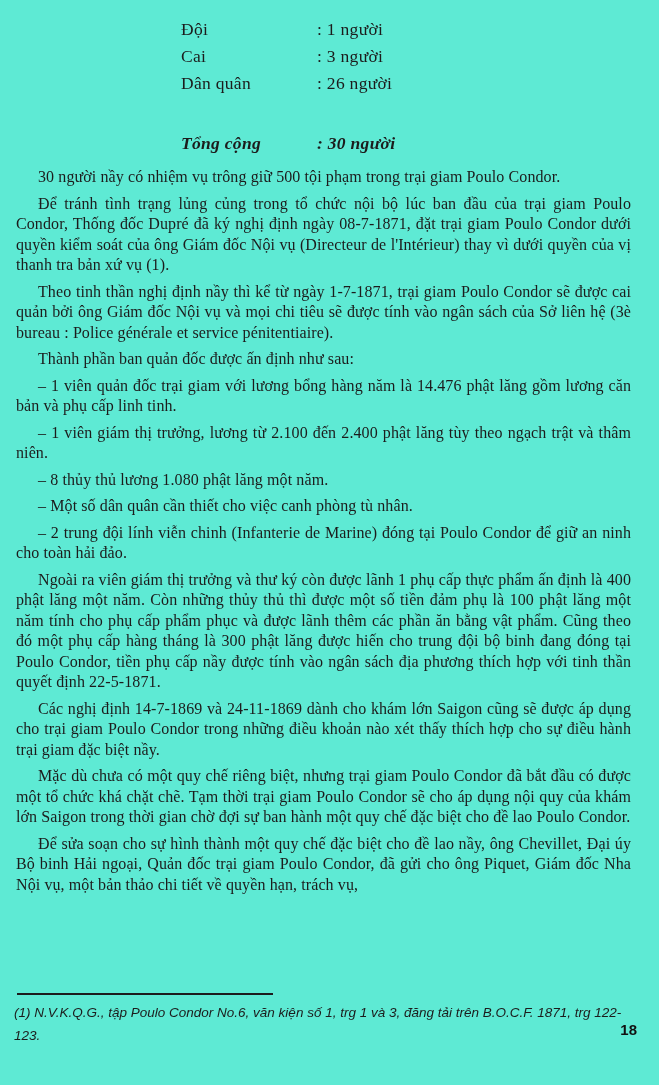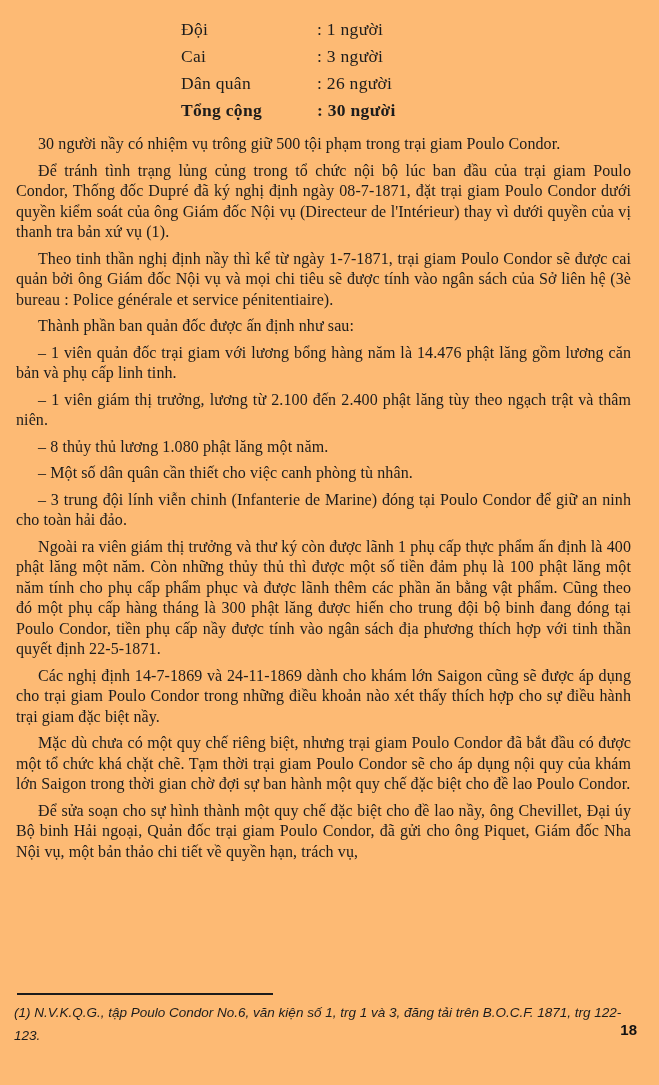--- a/index.html
+++ b/index.html
@@ -4,40 +4,42 @@
 <style>
   html, body {
     margin: 0;
     padding: 0;
     background: #ffffff;
   }
   .page {
     position: relative;
     width: 659px;
     height: 1085px;
-    background: #fdba74;
+    background: #5eead4;
     overflow: hidden;
     font-family: "Liberation Serif", serif;
     color: #1c1c1c;
   }
   
   .summary-table {
     margin: 16px 0 0 181px;
   }
   .summary-row {
     line-height: 27px;
     font-size: 17.5px;
     letter-spacing: 0.3px;
   }
   .summary-row .cell-label {
     display: inline-block;
     width: 136px;
   }
   .summary-row.total-row {
     font-weight: bold;
+    font-style: italic;
+    margin-top: 33px;
   }
   
   .body-text {
     margin: 10px 16px 0 16px;
   }
   .body-text p {
     margin: 0 12px 6px 0;
     text-indent: 22px;
     text-align: justify;
     font-size: 16px;
@@ -103,21 +105,21 @@
 
   <div class="body-text">
     <p>30 người nầy có nhiệm vụ trông giữ 500 tội phạm trong trại giam Poulo Condor.</p>
     <p>Để tránh tình trạng lủng củng trong tổ chức nội bộ lúc ban đầu của trại giam Poulo Condor, Thống đốc Dupré đã ký nghị định ngày 08-7-1871, đặt trại giam Poulo Condor dưới quyền kiểm soát của ông Giám đốc Nội vụ (Directeur de l'Intérieur) thay vì dưới quyền của vị thanh tra bản xứ vụ (1).</p>
     <p>Theo tinh thần nghị định nầy thì kể từ ngày 1-7-1871, trại giam Poulo Condor sẽ được cai quản bởi ông Giám đốc Nội vụ và mọi chi tiêu sẽ được tính vào ngân sách của Sở liên hệ (3è bureau : Police générale et service pénitentiaire).</p>
     <p>Thành phần ban quản đốc được ấn định như sau:</p>
     <p>– 1 viên quản đốc trại giam với lương bổng hàng năm là 14.476 phật lăng gồm lương căn bản và phụ cấp linh tinh.</p>
     <p>– 1 viên giám thị trưởng, lương từ 2.100 đến 2.400 phật lăng tùy theo ngạch trật và thâm niên.</p>
     <p>– 8 thủy thủ lương 1.080 phật lăng một năm.</p>
     <p>– Một số dân quân cần thiết cho việc canh phòng tù nhân.</p>
-    <p>– 3 trung đội lính viễn chinh (Infanterie de Marine) đóng tại Poulo Condor để giữ an ninh cho toàn hải đảo.</p>
+    <p>– 2 trung đội lính viễn chinh (Infanterie de Marine) đóng tại Poulo Condor để giữ an ninh cho toàn hải đảo.</p>
     <p>Ngoài ra viên giám thị trưởng và thư ký còn được lãnh 1 phụ cấp thực phẩm ấn định là 400 phật lăng một năm. Còn những thủy thủ thì được một số tiền đảm phụ là 100 phật lăng một năm tính cho phụ cấp phẩm phục và được lãnh thêm các phần ăn bằng vật phẩm. Cũng theo đó một phụ cấp hàng tháng là 300 phật lăng được hiến cho trung đội bộ binh đang đóng tại Poulo Condor, tiền phụ cấp nầy được tính vào ngân sách địa phương thích hợp với tinh thần quyết định 22-5-1871.</p>
     <p>Các nghị định 14-7-1869 và 24-11-1869 dành cho khám lớn Saigon cũng sẽ được áp dụng cho trại giam Poulo Condor trong những điều khoản nào xét thấy thích hợp cho sự điều hành trại giam đặc biệt nầy.</p>
     <p>Mặc dù chưa có một quy chế riêng biệt, nhưng trại giam Poulo Condor đã bắt đầu có được một tổ chức khá chặt chẽ. Tạm thời trại giam Poulo Condor sẽ cho áp dụng nội quy của khám lớn Saigon trong thời gian chờ đợi sự ban hành một quy chế đặc biệt cho đề lao Poulo Condor.</p>
     <p>Để sửa soạn cho sự hình thành một quy chế đặc biệt cho đề lao nầy, ông Chevillet, Đại úy Bộ binh Hải ngoại, Quản đốc trại giam Poulo Condor, đã gửi cho ông Piquet, Giám đốc Nha Nội vụ, một bản thảo chi tiết về quyền hạn, trách vụ,</p>
   </div>
 
   <div class="footer">
     <div class="footnote-rule"></div>
     <div class="footnotes">
       <div>(1) N.V.K.Q.G., tập Poulo Condor No.6, văn kiện số 1, trg 1 và 3, đăng tải trên B.O.C.F. 1871, trg 122-123.</div>

